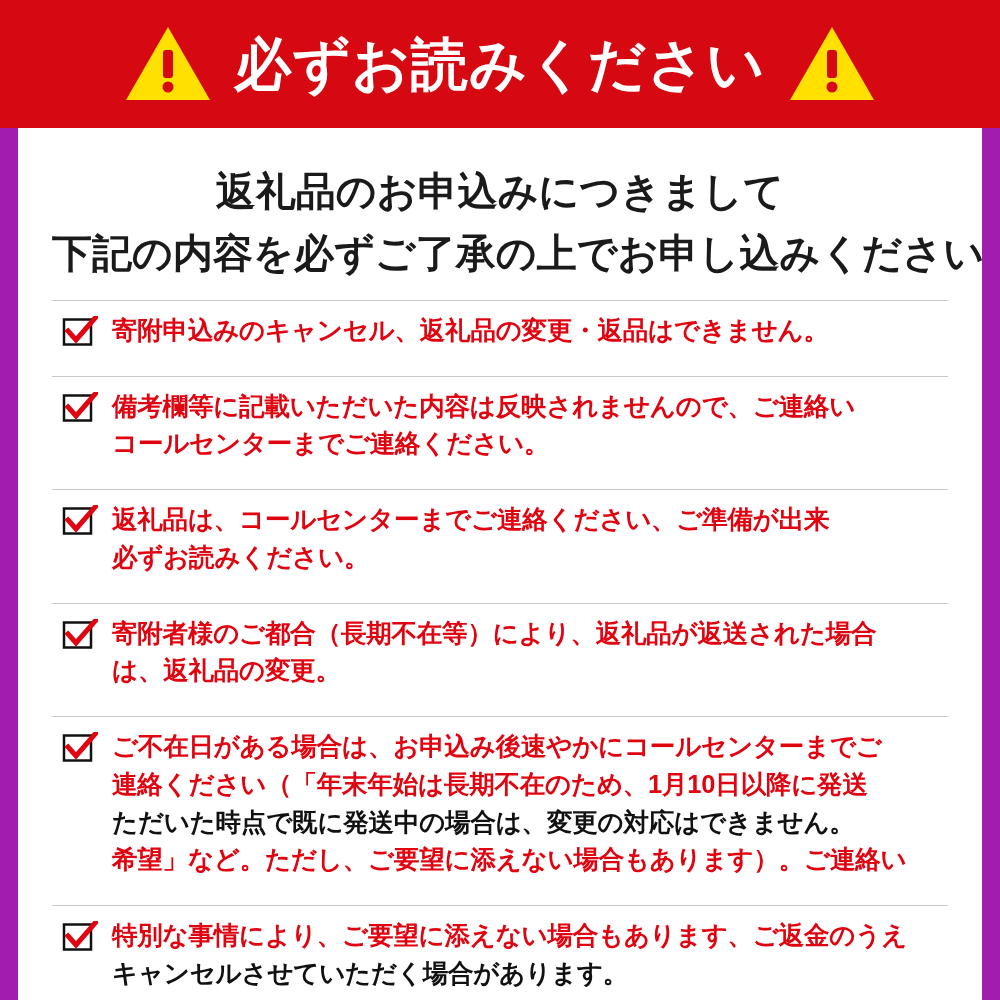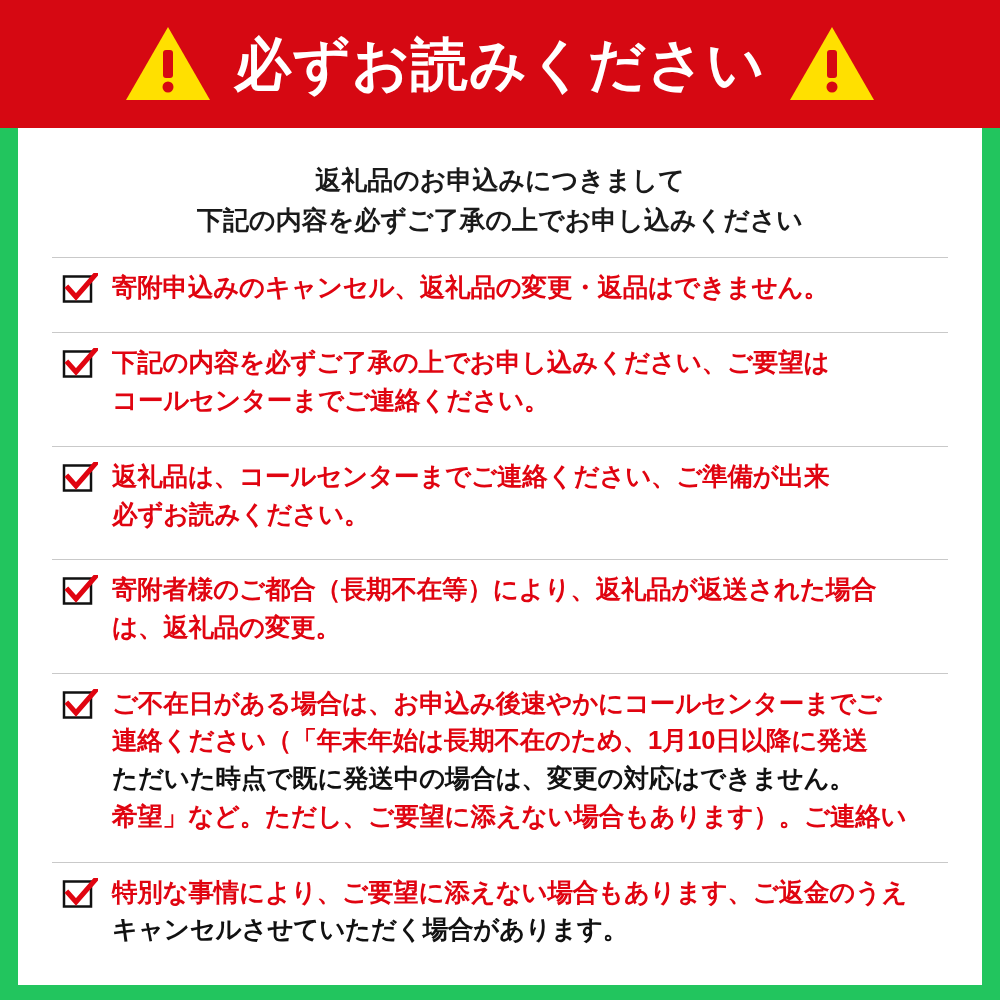--- a/index.html
+++ b/index.html
@@ -10,21 +10,21 @@
     width: 1000px;
     height: 1000px;
     background: #d60812;
     font-family: "Liberation Sans", sans-serif;
     overflow: hidden;
   }
   .page {
     position: relative;
     width: 1000px;
     height: 1000px;
-    background: #22c55e;
+    background: #a21caf;
     box-sizing: border-box;
     display: flex;
     flex-direction: column;
   }
   
   .header {
     height: 128px;
     flex: 0 0 128px;
     display: flex;
     align-items: center;
@@ -54,21 +54,21 @@
     background: #ffffff;
     flex: 1 1 auto;
     padding: 26px 34px 10px 34px;
     box-sizing: border-box;
     display: flex;
     flex-direction: column;
   }
   .lead {
     text-align: center;
     color: #1a1a1a;
-    font-size: 26px;
+    font-size: 40px;
     font-weight: bold;
     line-height: 1.55;
     padding: 6px 0 16px 0;
   }
   .lead div { white-space: nowrap; }
   .list {
     border-top: 1px solid #c9c9c9;
   }
   .item {
     display: flex;
@@ -138,21 +138,21 @@
           </div>
         </div>
         <div class="item">
           <span class="check">
             <svg width="36" height="32" viewBox="0 0 36 32" xmlns="http://www.w3.org/2000/svg">
               <rect x="2" y="3.5" width="27" height="25" fill="#ffffff" stroke="#111111" stroke-width="2.5"></rect>
               <path d="M6 15 L14 24 L34 1" fill="none" stroke="#e00410" stroke-width="5" stroke-linecap="square" stroke-linejoin="miter"></path>
             </svg>
           </span>
           <div class="item-text">
-            <div><span class="hl">下記の内容を必ずご了承の上でお申し込みください、ご要望は</span></div>
+            <div><span class="hl">備考欄等に記載いただいた内容は反映されませんので、ご連絡い</span></div>
             <div><span class="hl">コールセンターまでご連絡ください。</span></div>
           </div>
         </div>
         <div class="item">
           <span class="check">
             <svg width="36" height="32" viewBox="0 0 36 32" xmlns="http://www.w3.org/2000/svg">
               <rect x="2" y="3.5" width="27" height="25" fill="#ffffff" stroke="#111111" stroke-width="2.5"></rect>
               <path d="M6 15 L14 24 L34 1" fill="none" stroke="#e00410" stroke-width="5" stroke-linecap="square" stroke-linejoin="miter"></path>
             </svg>
           </span>

